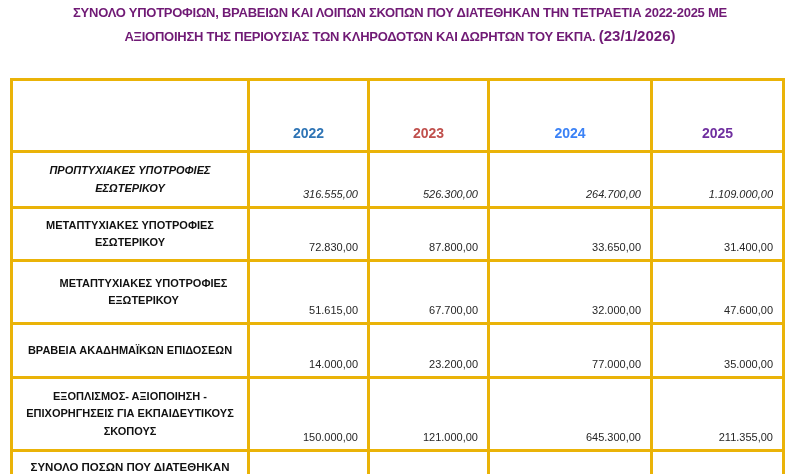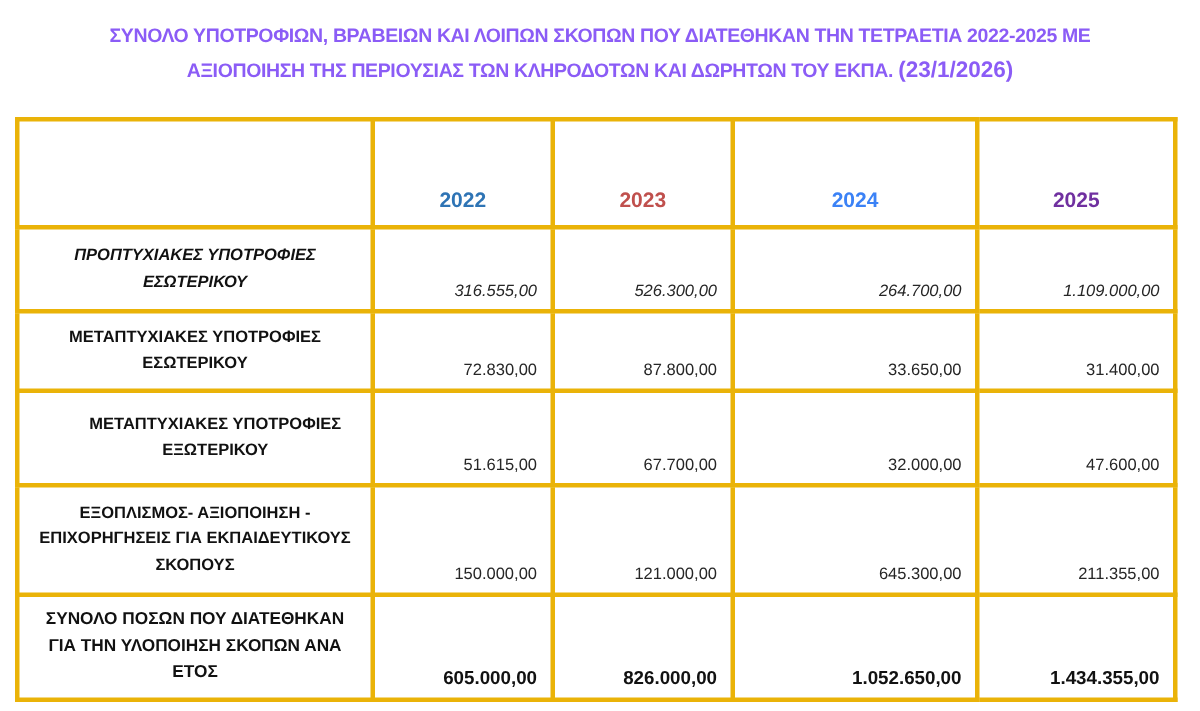--- a/index.html
+++ b/index.html
@@ -9,24 +9,24 @@
     font-family: "Liberation Sans", sans-serif;
   }
   .page {
     position: relative;
     width: 800px;
     height: 474px;
     background: #ffffff;
     overflow: hidden;
   }
   .title-block {
-    padding-top: 14px;
+    padding-top: 3px;
     text-align: center;
     font-weight: bold;
-    color: #8b5cf6;
+    color: #701a75;
     font-size: 13px;
     line-height: 1.6;
     letter-spacing: -0.25px;
   }
   .title-date {
     font-size: 15px;
     letter-spacing: 0;
   }
   table.grants-table {
     position: absolute;
@@ -128,20 +128,27 @@
     </tr>
 
     <tr class="body-row rh3">
       <td class="label-cell">ΜΕΤΑΠΤΥΧΙΑΚΕΣ ΥΠΟΤΡΟΦΙΕΣ ΕΞΩΤΕΡΙΚΟΥ</td>
       <td class="value-cell">51.615,00</td>
       <td class="value-cell">67.700,00</td>
       <td class="value-cell">32.000,00</td>
       <td class="value-cell">47.600,00</td>
     </tr>
 
+    <tr class="body-row rh4">
+      <td class="label-cell">ΒΡΑΒΕΙΑ ΑΚΑΔΗΜΑΪΚΩΝ ΕΠΙΔΟΣΕΩΝ</td>
+      <td class="value-cell">14.000,00</td>
+      <td class="value-cell">23.200,00</td>
+      <td class="value-cell">77.000,00</td>
+      <td class="value-cell">35.000,00</td>
+    </tr>
 
     <tr class="body-row rh5">
       <td class="label-cell">ΕΞΟΠΛΙΣΜΟΣ- ΑΞΙΟΠΟΙΗΣΗ - ΕΠΙΧΟΡΗΓΗΣΕΙΣ ΓΙΑ ΕΚΠΑΙΔΕΥΤΙΚΟΥΣ ΣΚΟΠΟΥΣ</td>
       <td class="value-cell">150.000,00</td>
       <td class="value-cell">121.000,00</td>
       <td class="value-cell">645.300,00</td>
       <td class="value-cell">211.355,00</td>
     </tr>
 
     <tr class="body-row rh6 total-row">

